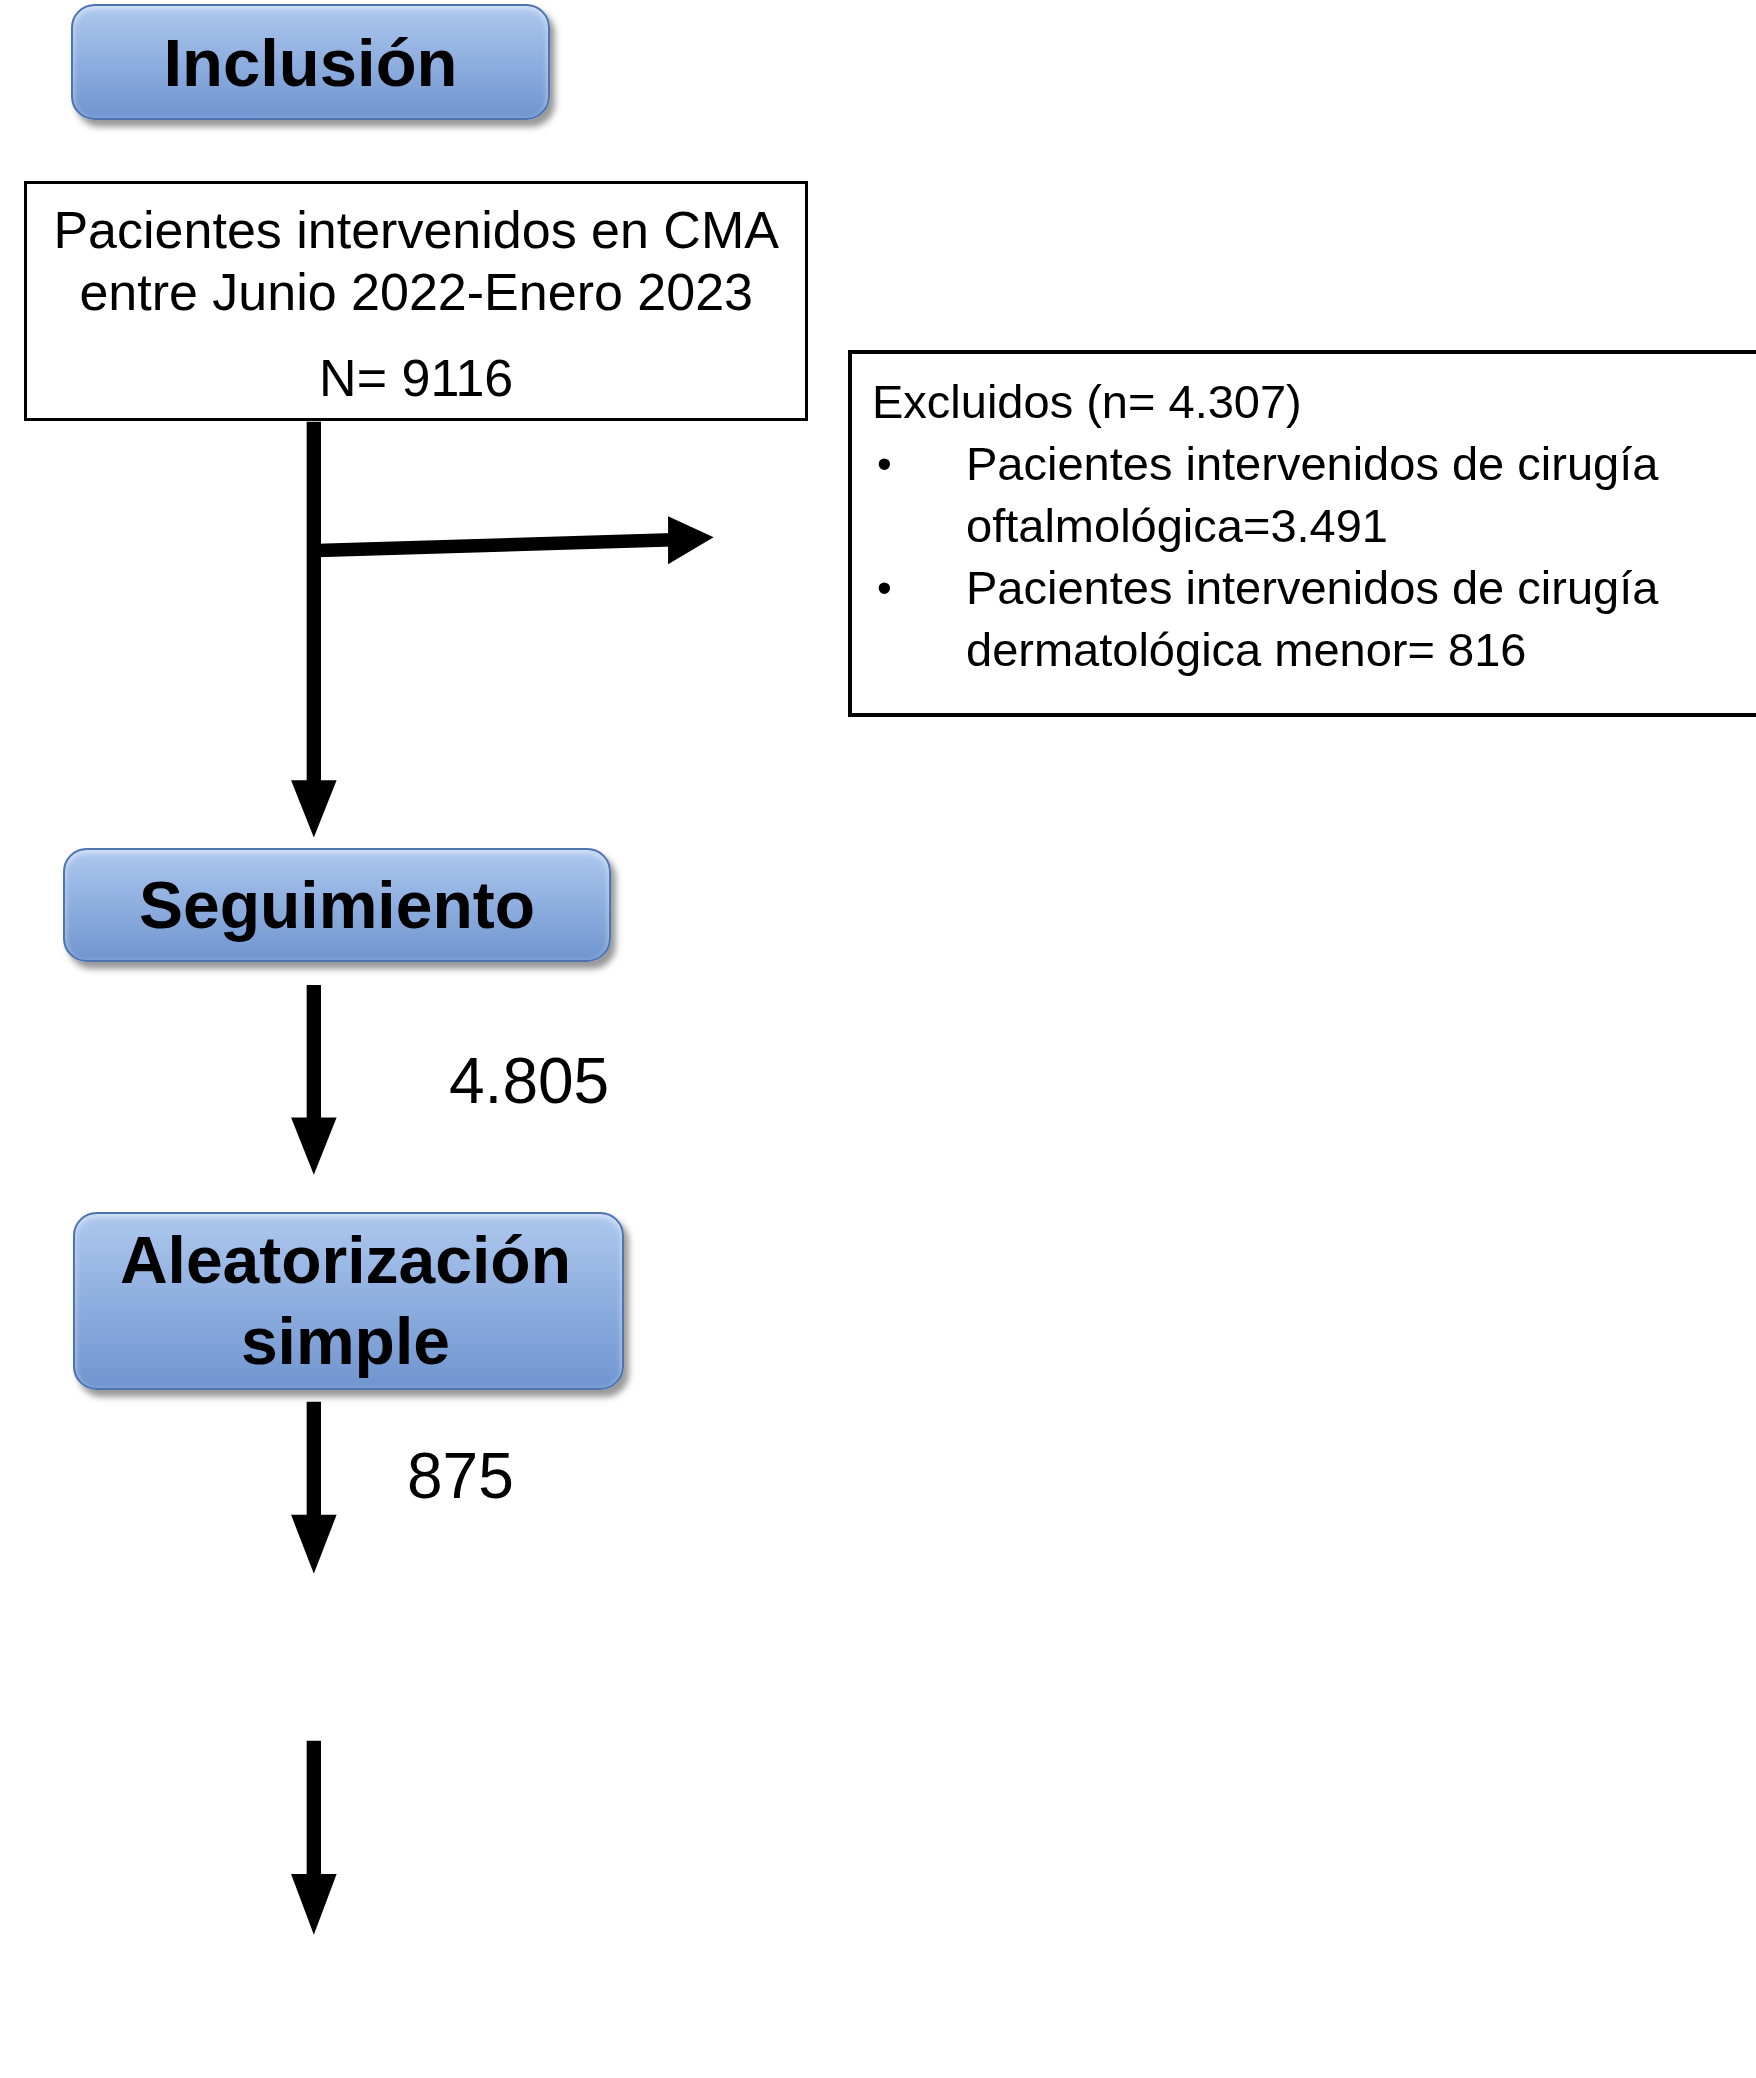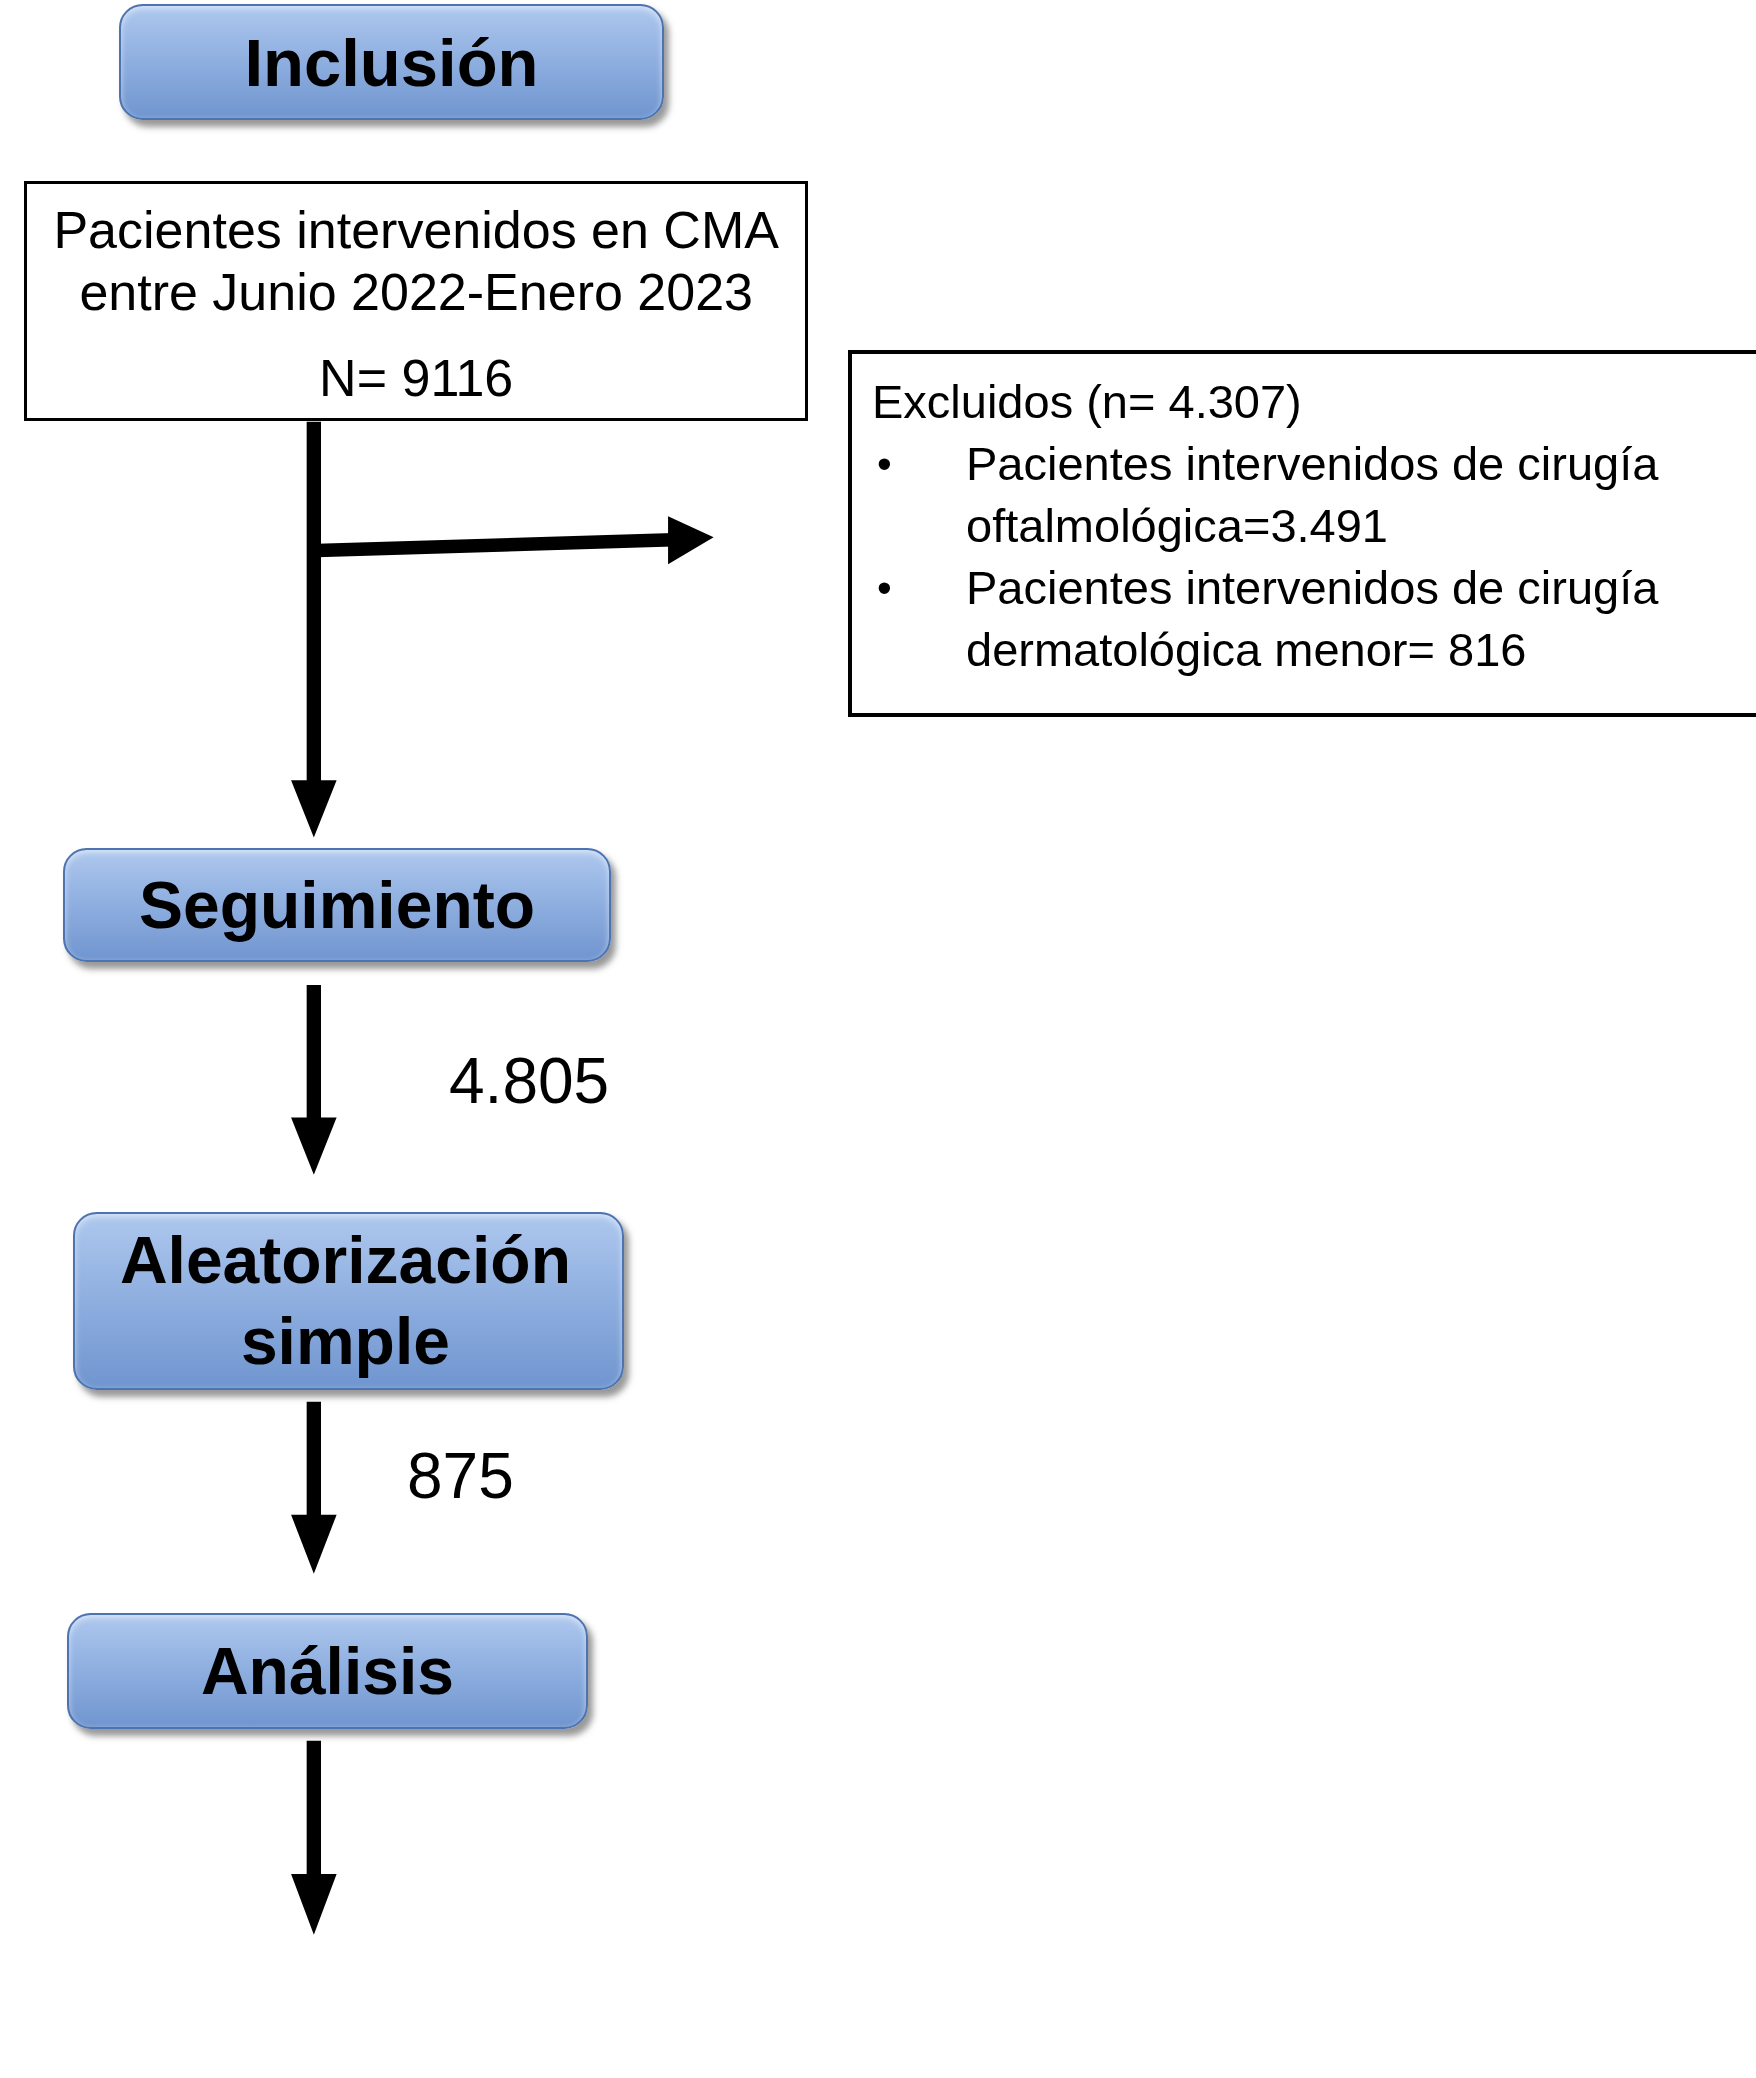--- a/index.html
+++ b/index.html
@@ -15,21 +15,21 @@
   
   .stage{
     position:absolute;
     background:linear-gradient(180deg,var(--node-fill-top) 0%,var(--node-fill-mid) 48%,var(--node-fill-bottom) 100%);
     border:2.5px solid var(--node-border);
     border-radius:23.6px;
     box-shadow:5px 6.7px 6.7px rgba(70,70,70,.55), inset 0 2.5px 6.7px rgba(255,255,255,.55);
     display:flex;align-items:center;justify-content:center;text-align:center;
     font-weight:bold;color:var(--text);
   }
-  #stage-inclusion{left:71px;top:4.2px;width:545px;height:116px;font-size:67px;margin-left:48px;}
+  #stage-inclusion{left:71px;top:4.2px;width:479px;height:116px;font-size:67px;}
   #stage-seguimiento{left:63px;top:848px;width:548px;height:114px;font-size:66px;}
   #stage-randomization{left:73px;top:1212px;width:551px;height:178px;font-size:66px;line-height:81px;padding:0 51px;justify-content:flex-end;}
   #stage-analysis{left:67px;top:1613px;width:521px;height:116px;font-size:66px;}
 
   
   .obox{position:absolute;background:#fff;border:3.4px solid var(--outline-box-border);}
   #population-box{left:4.2px;top:181px;width:784px;height:240px;text-align:center;font-size:52px;line-height:62px;padding-top:15px;margin-left:20px;}
   #population-box .n-line{margin-top:23.6px;}
   #excluded-box{left:848px;top:350px;width:939px;height:367px;border-width:4.2px;font-size:47px;line-height:62px;padding:17px 15px 0 20px;text-align:left;}
   .bullet-row{display:flex;align-items:flex-start;}
@@ -73,23 +73,20 @@
   </div>
 
   <div class="stage" id="stage-seguimiento">
     <span>Seguimiento</span>
   </div>
 
   <div class="stage" id="stage-randomization">
     <span>Aleatorización simple</span>
   </div>
 
-  <div class="stage" id="stage-analysis">
-    <span>Análisis</span>
-  </div>
 
 
   <div class="count-label" id="label-4805">4.805</div>
   <div class="count-label" id="label-875">875</div>
 
   <svg id="arrow-layer" viewBox="0 0 2083 2465" xmlns="http://www.w3.org/2000/svg">
     <g>
       <path class="shaft" d="M372,500 L372,932" stroke-width="17"></path>
       <polygon class="head" points="345,925 399,925 372,993"></polygon>
     </g>

